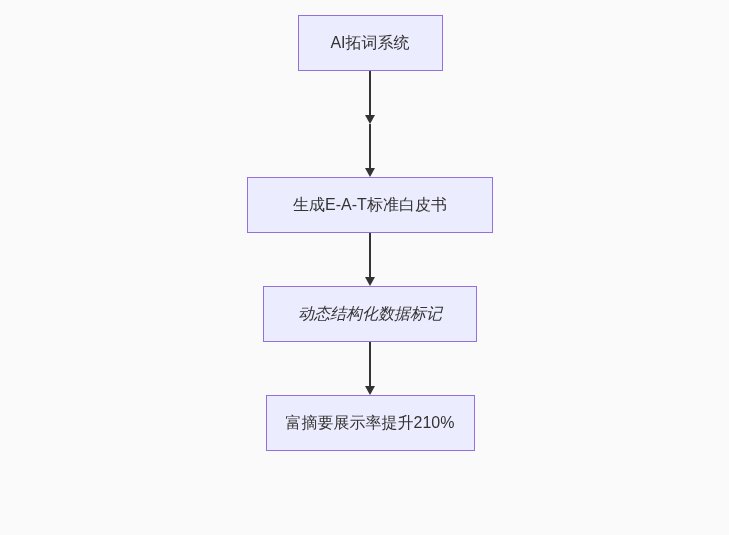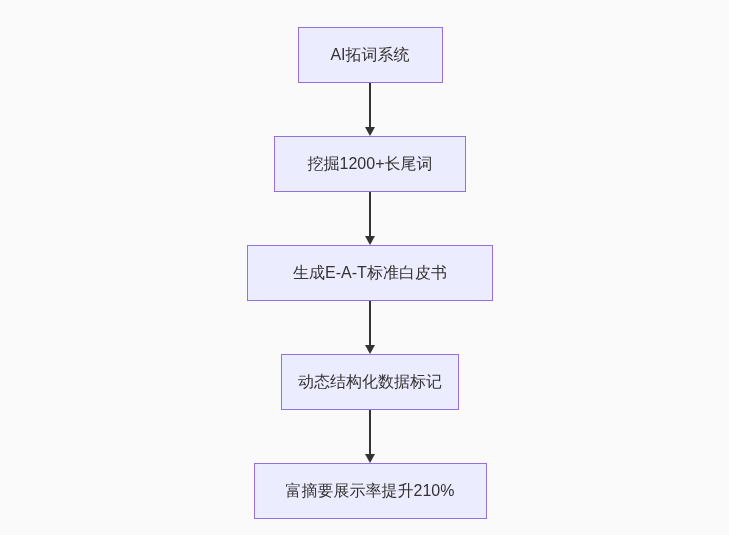--- a/index.html
+++ b/index.html
@@ -16,40 +16,39 @@
     overflow: hidden;
   }
   .flow-column {
     position: absolute;
     left: 370px;
     top: 15px;
     transform: translateX(-50%);
     display: flex;
     flex-direction: column;
     align-items: center;
-    margin-top: 12px;
   }
   .flow-node {
     box-sizing: border-box;
     height: 56px;
     background: #ececff;
     border: 1.5px solid #9370db;
     display: flex;
     align-items: center;
     justify-content: center;
     font-size: 16px;
     color: #333333;
     text-align: center;
     white-space: nowrap;
   }
   .n1 { width: 145px; }
   .n2 { width: 192px; }
   .n3 { width: 246px; }
-  .n4 { width: 178px; }
-  .n5 { width: 233px; }
+  .n4 { width: 214px; font-style: italic; }
+  .n5 { width: 209px; }
   .flow-arrow {
     height: 53px;
     display: flex;
     flex-direction: column;
     align-items: center;
   }
   .arrow-stem {
     width: 2px;
     flex: 1 1 auto;
     background: #333333;
@@ -70,23 +69,20 @@
 
     <div class="flow-node n1">
       <span>AI拓词系统</span>
     </div>
 
     <div class="flow-arrow">
       <div class="arrow-stem"></div>
       <div class="arrow-head"></div>
     </div>
 
-    <div class="flow-node n2">
-      <span>挖掘1200+长尾词</span>
-    </div>
 
     <div class="flow-arrow">
       <div class="arrow-stem"></div>
       <div class="arrow-head"></div>
     </div>
 
     <div class="flow-node n3">
       <span>生成E-A-T标准白皮书</span>
     </div>
 

